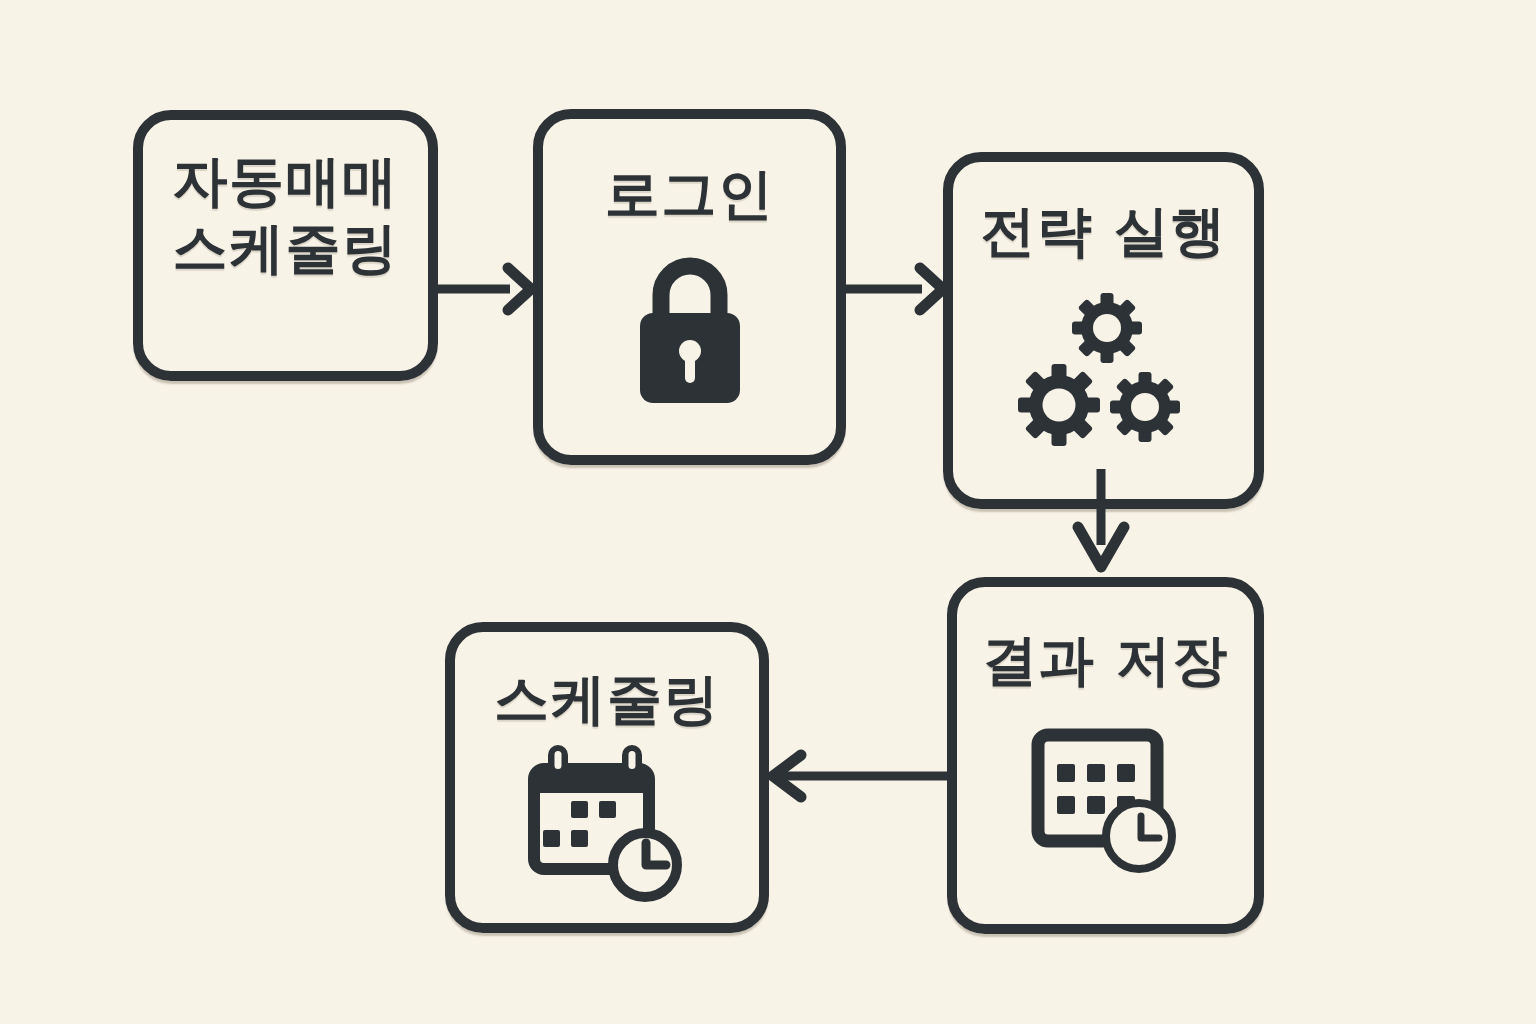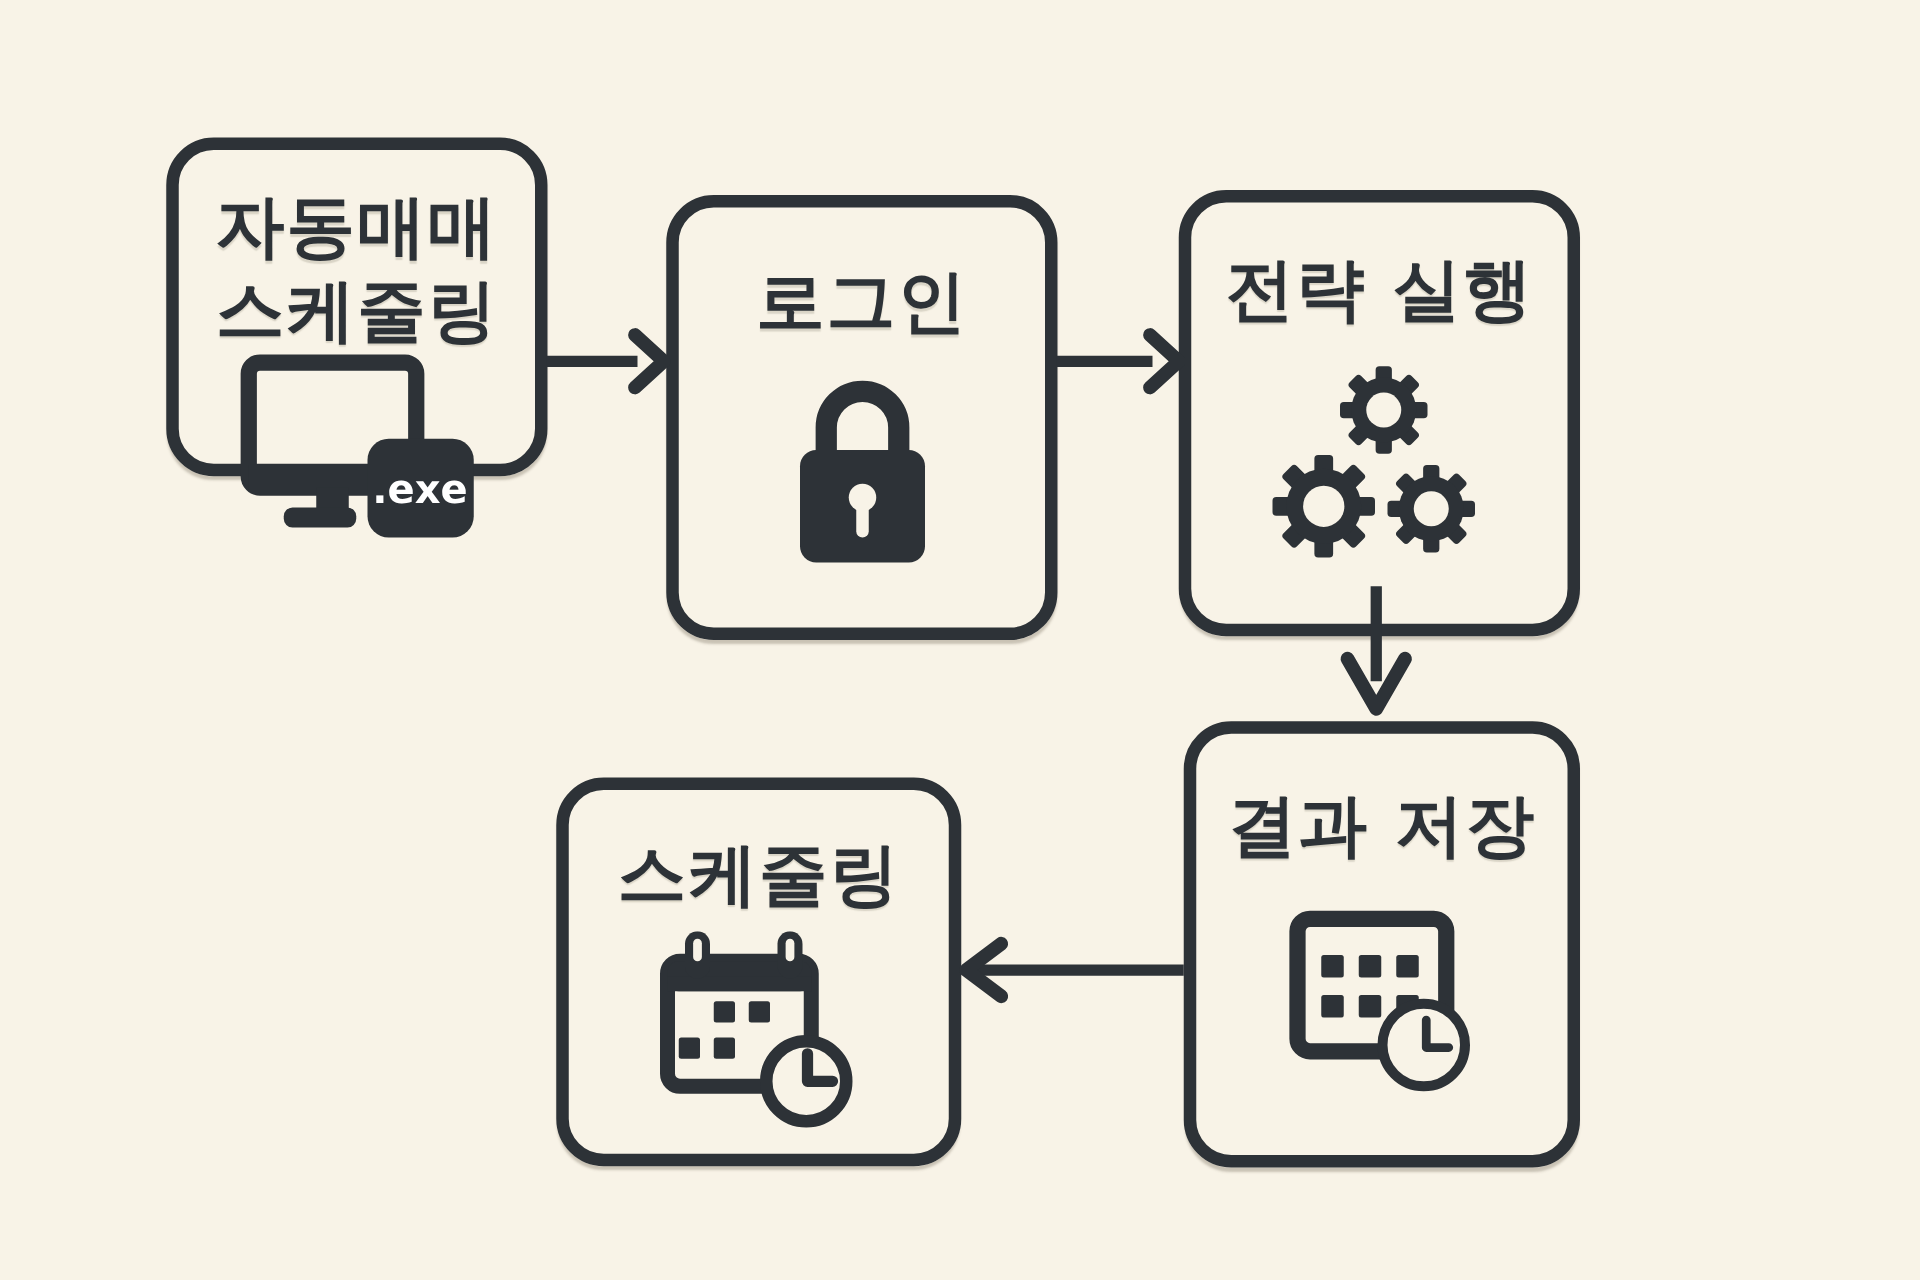--- a/index.html
+++ b/index.html
@@ -65,34 +65,23 @@
 </head>
 <body>
 
 <div class="canvas">
 
   <div class="node" style="left:133px;top:110px;width:305px;height:271px;padding-top:28px;">
     <div class="node-title">
       <div>자동매매</div>
       <div>스케줄링</div>
     </div>
-    <div class="icon-area" style="align-items:flex-end;padding-bottom:2px;">
-      <div class="icon-wrap" style="width:190px;height:152px;">
-        <svg width="190" height="152" viewBox="0 0 190 152">
-          <rect class="ss" x="8" y="8" width="134" height="100" rx="9" stroke-width="13"></rect>
-          <rect class="sf" x="8" y="90" width="134" height="20"></rect>
-          <rect class="sf" x="62" y="108" width="26" height="24"></rect>
-          <rect class="sf" x="36" y="124" width="58" height="16" rx="7"></rect>
-        </svg>
-        <div class="exe-badge">.exe</div>
-      </div>
-    </div>
-  </div>
-
-  <div class="node" style="left:533px;top:109px;width:313px;height:356px;padding-top:42px;margin-top:47px;">
+  </div>
+
+  <div class="node" style="left:533px;top:109px;width:313px;height:356px;padding-top:42px;">
     <div class="node-title">로그인</div>
     <div class="icon-area" style="padding-bottom:26px;">
       <svg width="106" height="155" viewBox="0 0 106 155">
         <path class="ss" d="M24,70 V44 A29,29 0 0 1 82,44 V70" stroke-width="17"></path>
         <rect class="sf" x="3" y="62" width="100" height="90" rx="13"></rect>
         <circle class="cf" cx="53" cy="100" r="11"></circle>
         <rect class="cf" x="48" y="100" width="10" height="32" rx="5"></rect>
       </svg>
     </div>
   </div>

